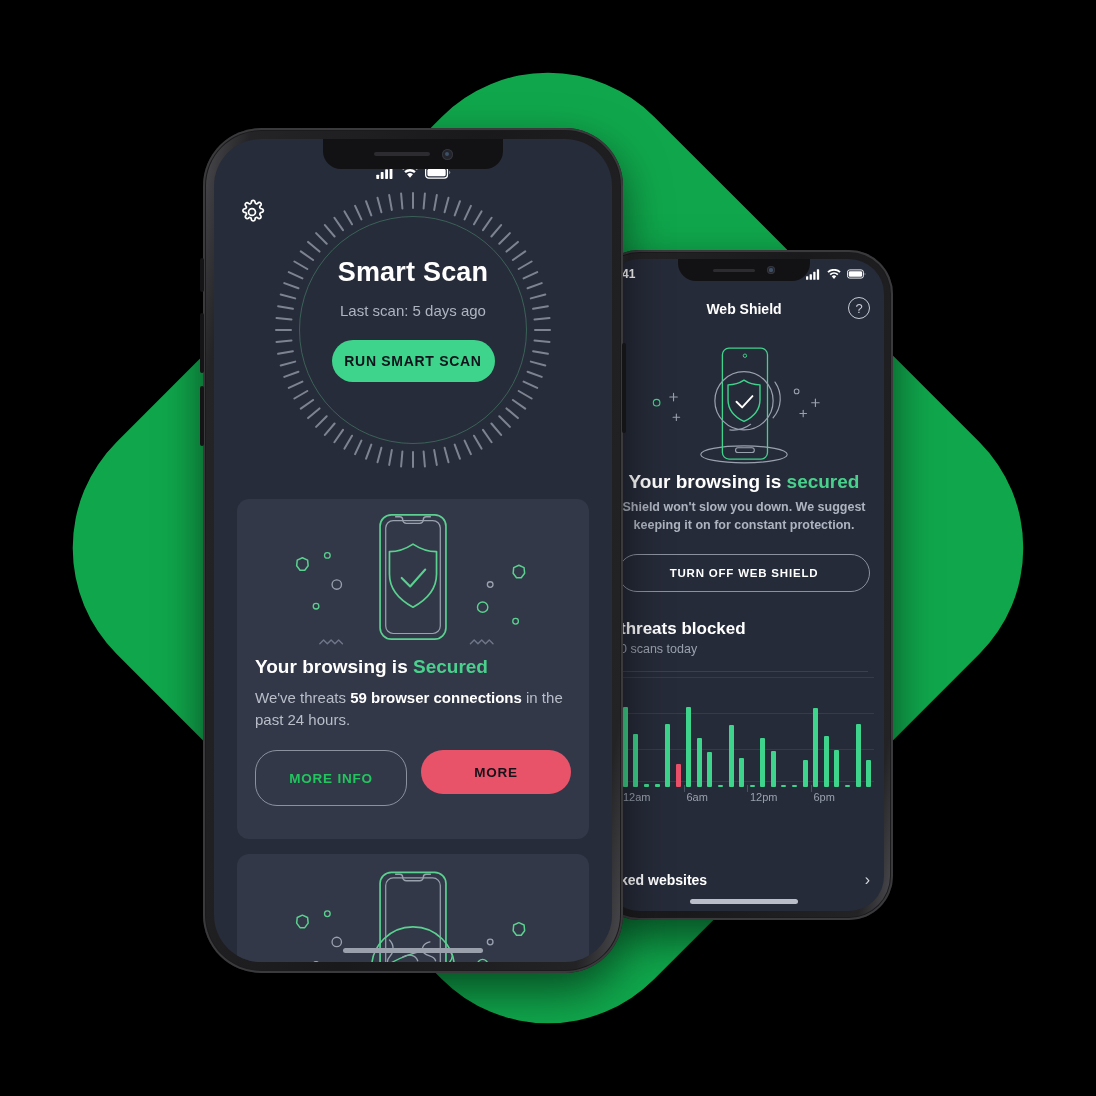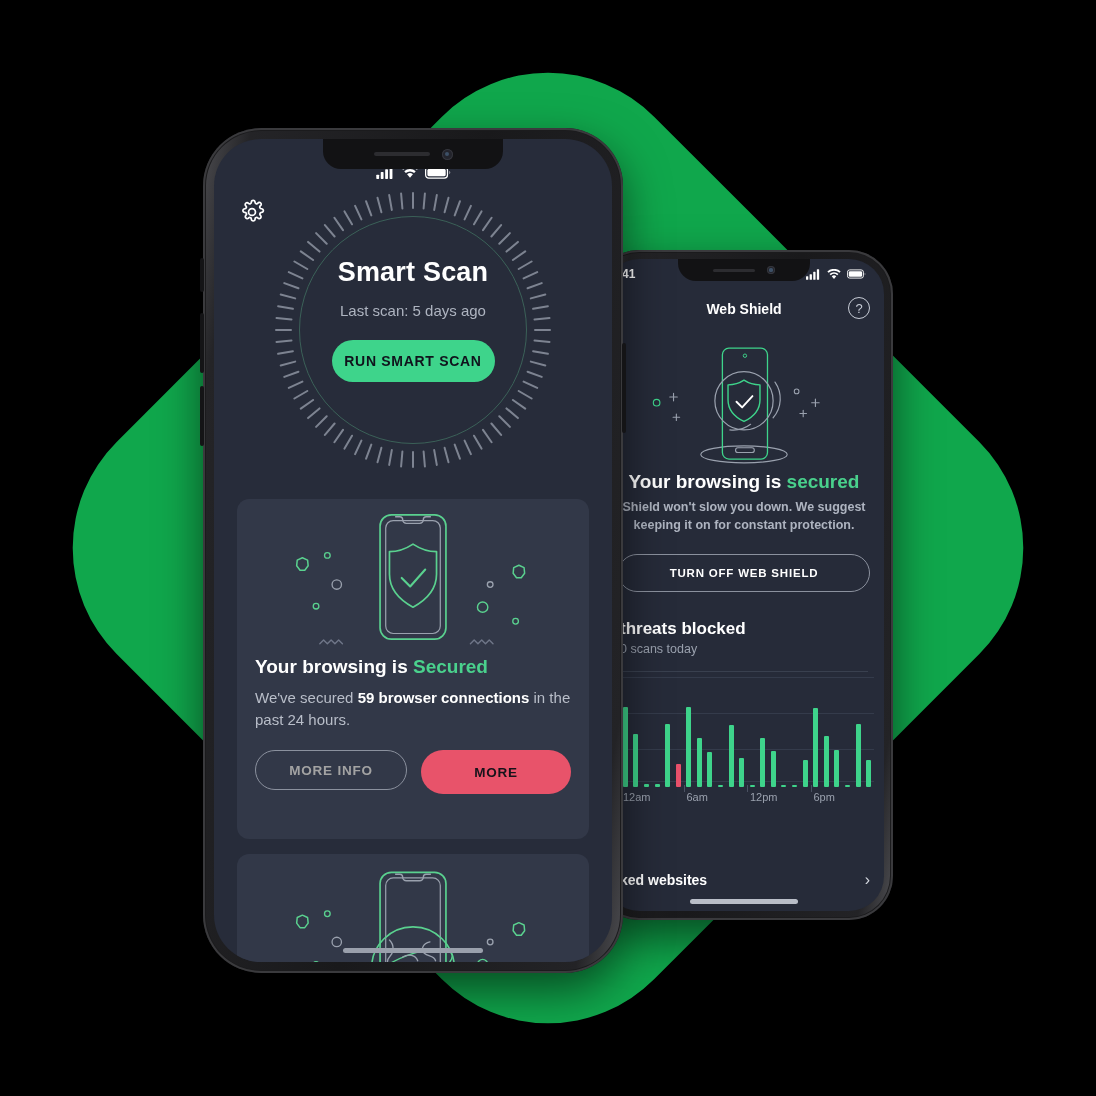--- a/index.html
+++ b/index.html
@@ -84,22 +84,22 @@
   #card-web{ top:360px; height:340px; padding:0; }
   #card-vpn{ top:715px; height:120px; overflow:hidden; }
 
   .card-illus{ position:relative; height:157px; }
   .card-body{ padding:0 18px; }
   .card-h{ color:#fff; font-size:19px; font-weight:bold; }
   .card-h .accent{ color:#4ad18d; }
   .card-p{ color:#b9bec9; font-size:15px; line-height:1.47; margin-top:9px; }
   .card-p b{ color:#ffffff; font-weight:bold; }
   .card-actions{ display:flex; gap:14px; margin-top:19px; }
-  .btn-ghost{ flex:1; height:40px; border-radius:22px; background:transparent;
-    border:1px solid #8b919e; color:#a3a3a3; font-size:13.5px; font-weight:bold;
+  .btn-ghost{ flex:1; height:56px; border-radius:22px; background:transparent;
+    border:1px solid #8b919e; color:#22c55e; font-size:13.5px; font-weight:bold;
     letter-spacing:.8px; cursor:pointer; font-family:inherit; }
   .btn-stop{ flex:1; height:44px; border-radius:22px; background:#e8536a;
     border:none; color:#17131a; font-size:13.5px; font-weight:bold;
     letter-spacing:.8px; cursor:pointer; font-family:inherit; }
 
   
   #phone-back{ left:595px; top:250px; width:298px; height:670px; --r:44px; --bez:9px; z-index:20; }
   #phone-back .screen{ background:#262b39; }
   #phone-back .notch{ width:132px; height:22px; }
   #phone-back .notch .speaker{ width:42px; height:3px; }
@@ -476,21 +476,21 @@
           <circle cx="96" cy="55" r="3" stroke="#5ad18f" stroke-width="1.4"></circle>
           <circle cx="106" cy="86" r="5" stroke="#9aa1ae" stroke-width="1.4"></circle>
           <circle cx="84" cy="109" r="3" stroke="#5ad18f" stroke-width="1.4"></circle>
           <circle cx="269" cy="86" r="3" stroke="#9aa1ae" stroke-width="1.4"></circle>
           <circle cx="261" cy="110" r="5.5" stroke="#5ad18f" stroke-width="1.5"></circle>
           <circle cx="296" cy="125" r="3" stroke="#5ad18f" stroke-width="1.4"></circle>
         </svg>
       </div>
       <div class="card-body">
         <div class="card-h"><span>Your browsing is </span><span class="accent">Secured</span></div>
-        <div class="card-p"><span>We've secured </span><b>59 browser connections</b><span> in the past 24 hours.</span></div>
+        <div class="card-p"><span>We've threats </span><b>59 browser connections</b><span> in the past 24 hours.</span></div>
         <div class="card-actions">
           <button class="btn-ghost">MORE INFO</button>
           <button class="btn-stop">MORE</button>
         </div>
       </div>
     </div>
 
     <div class="card" id="card-vpn">
       <svg width="100%" height="175" viewBox="0 0 374 175" fill="none" style="display:block">
         <rect x="152" y="14" width="70" height="132" rx="12" stroke="#5ad18f" stroke-width="1.8"></rect>

